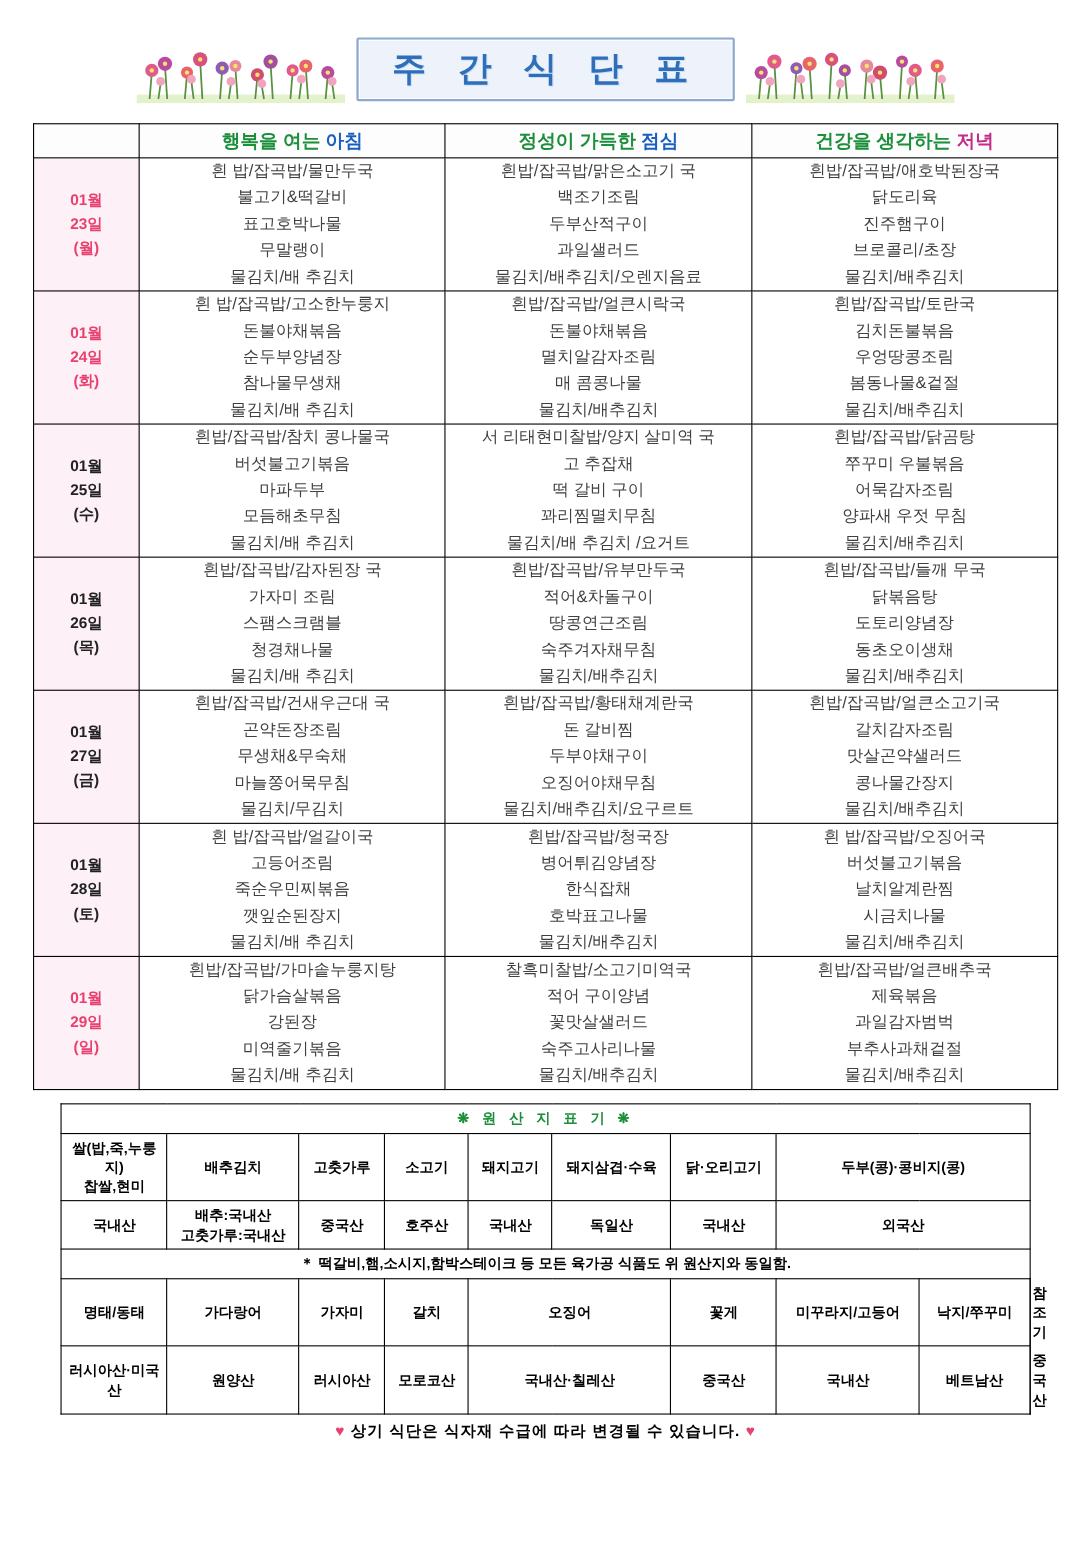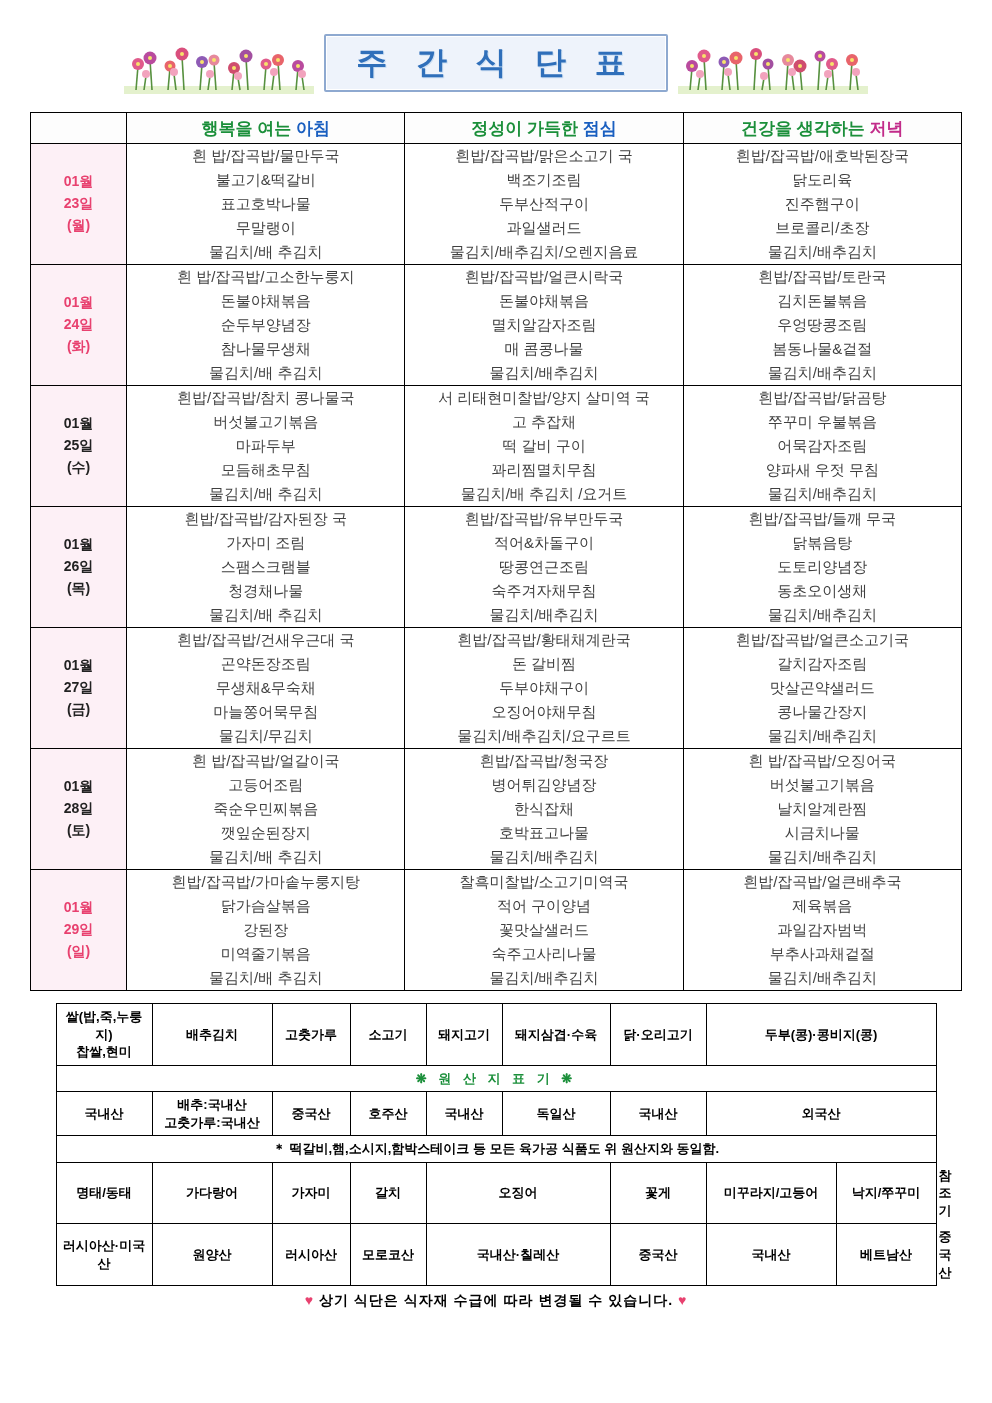--- a/index.html
+++ b/index.html
@@ -492,32 +492,32 @@
           <col style="width:78px">
           <col style="width:76px">
         <col style="width:76px">
           <col style="width:108px">
           <col style="width:96px">
           <col style="width:130px">
         <col style="width:100px">
       </colgroup>
       <tbody>
         <tr>
+          <td colspan="9" class="origin-title">❋ 원 산 지 표 기 ❋</td>
+        </tr>
+        <tr>
           <td colspan="1" style="white-space:pre-line">쌀(밥,죽,누룽지)
 찹쌀,현미</td>
           <td colspan="1">배추김치</td>
           <td>고춧가루</td>
           <td>소고기</td>
           <td>돼지고기</td>
           <td>돼지삼겹·수육</td>
           <td>닭·오리고기</td>
           <td colspan="2">두부(콩)·콩비지(콩)</td>
-        </tr>
-        <tr>
-          <td colspan="9" class="origin-title">❋ 원 산 지 표 기 ❋</td>
         </tr>
         <tr>
           <td>국내산</td>
           <td style="white-space:pre-line">배추:국내산
 고춧가루:국내산</td>
           <td>중국산</td>
           <td>호주산</td>
           <td>국내산</td>
           <td>독일산</td>
           <td>국내산</td>

